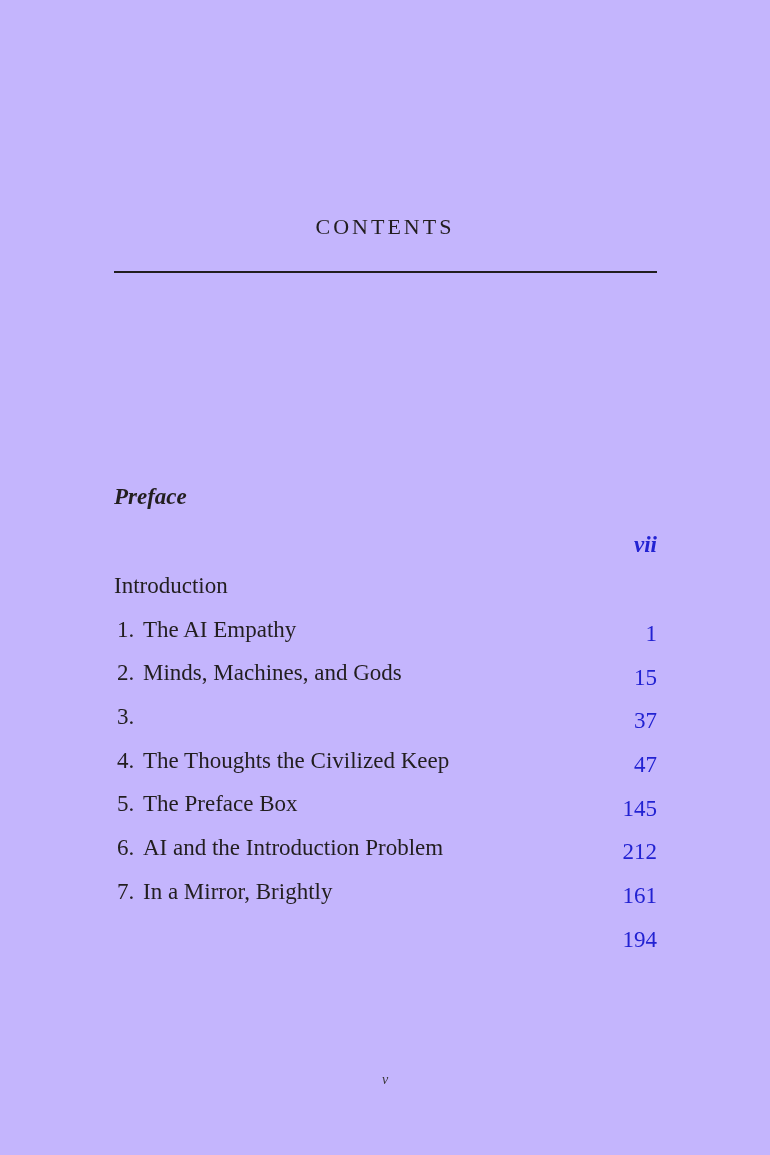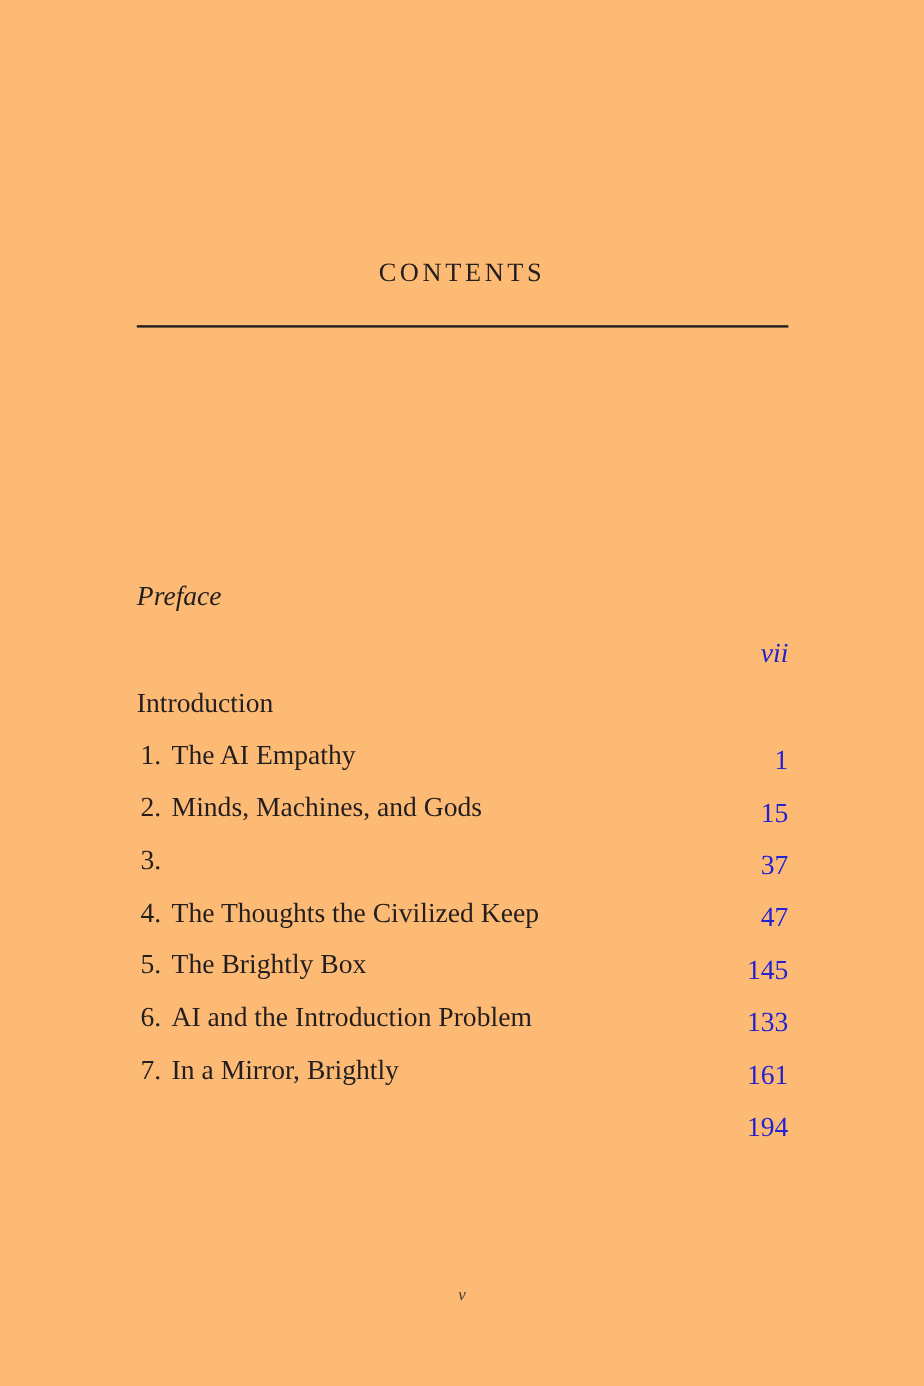--- a/index.html
+++ b/index.html
@@ -1,21 +1,21 @@
 <!DOCTYPE html>
 <html><head>
 <meta charset="utf-8">
 <style>
   * { margin: 0; padding: 0; box-sizing: border-box; }
   html, body { background: #ffffff; }
   .page {
     position: relative;
     width: 770px;
     height: 1155px;
-    background: #fdba74;
+    background: #c4b5fd;
     font-family: "Liberation Serif", serif;
     color: #221e1f;
     overflow: hidden;
   }
   .title {
     position: absolute;
     top: 214px;
     left: 0;
     right: 0;
     text-align: center;
@@ -31,21 +31,21 @@
     width: 543px;
     height: 0;
     border-top: 2px solid #221e1f;
   }
   .toc {
     position: absolute;
     left: 114px;
     width: 543px;
     font-size: 23px;
   }
-  .preface-row { top: 482px; }
+  .preface-row { top: 482px; font-weight: bold; }
   .entries { position: absolute; top: 571px; left: 114px; width: 543px; }
   .row {
     display: flex;
     align-items: flex-start;
     justify-content: space-between;
     line-height: 30px;
   }
   .entry-row { height: 43.7px; font-size: 23px; }
   .left-part { display: flex; align-items: flex-end; }
   .num {
@@ -122,23 +122,23 @@
       <span class="left-part">
         <span class="num">4.</span>
         <span class="label">The Thoughts the Civilized Keep</span>
       </span>
       <a class="pg" href="#">145</a>
     </div>
 
     <div class="row entry-row">
       <span class="left-part">
         <span class="num">5.</span>
-        <span class="label">The Brightly Box</span>
+        <span class="label">The Preface Box</span>
       </span>
-      <a class="pg" href="#">133</a>
+      <a class="pg" href="#">212</a>
     </div>
 
     <div class="row entry-row">
       <span class="left-part">
         <span class="num">6.</span>
         <span class="label">AI and the Introduction Problem</span>
       </span>
       <a class="pg" href="#">161</a>
     </div>
 

